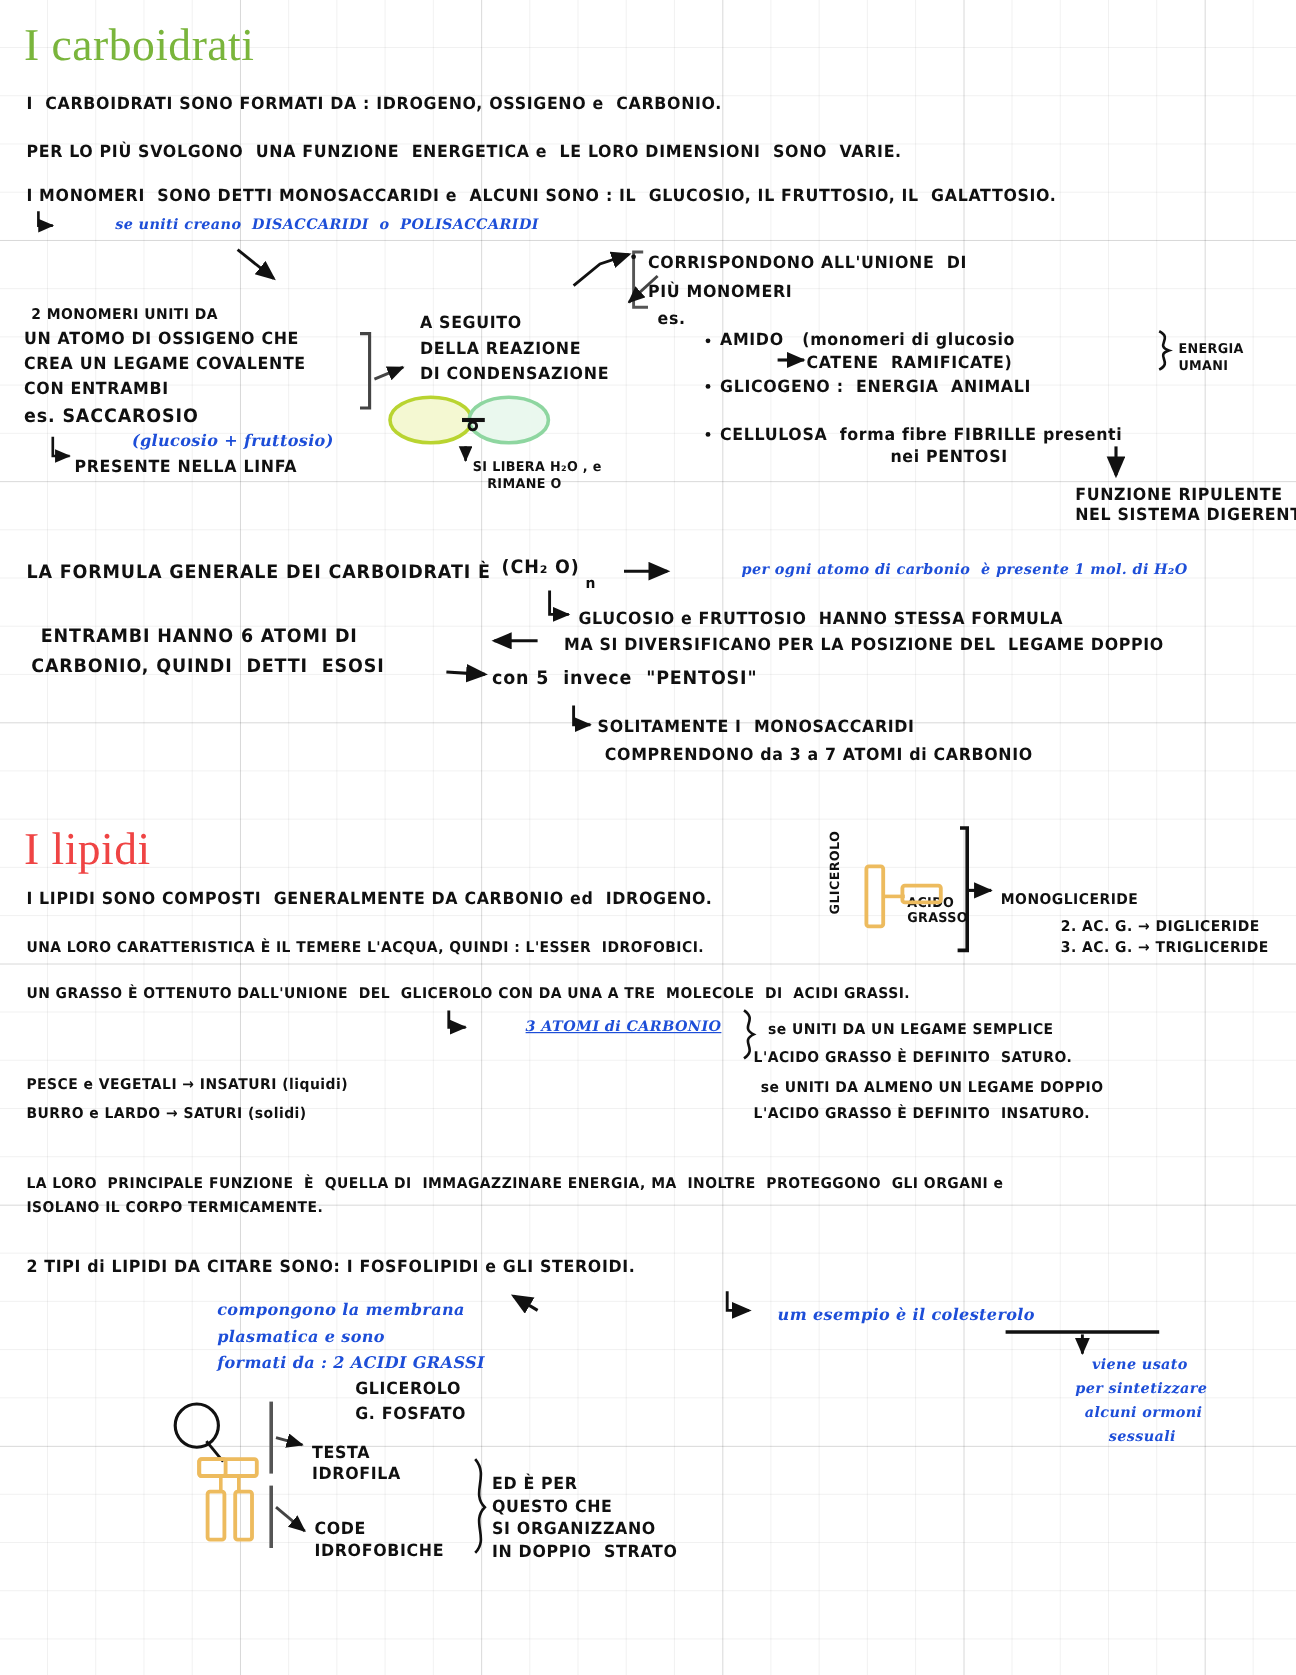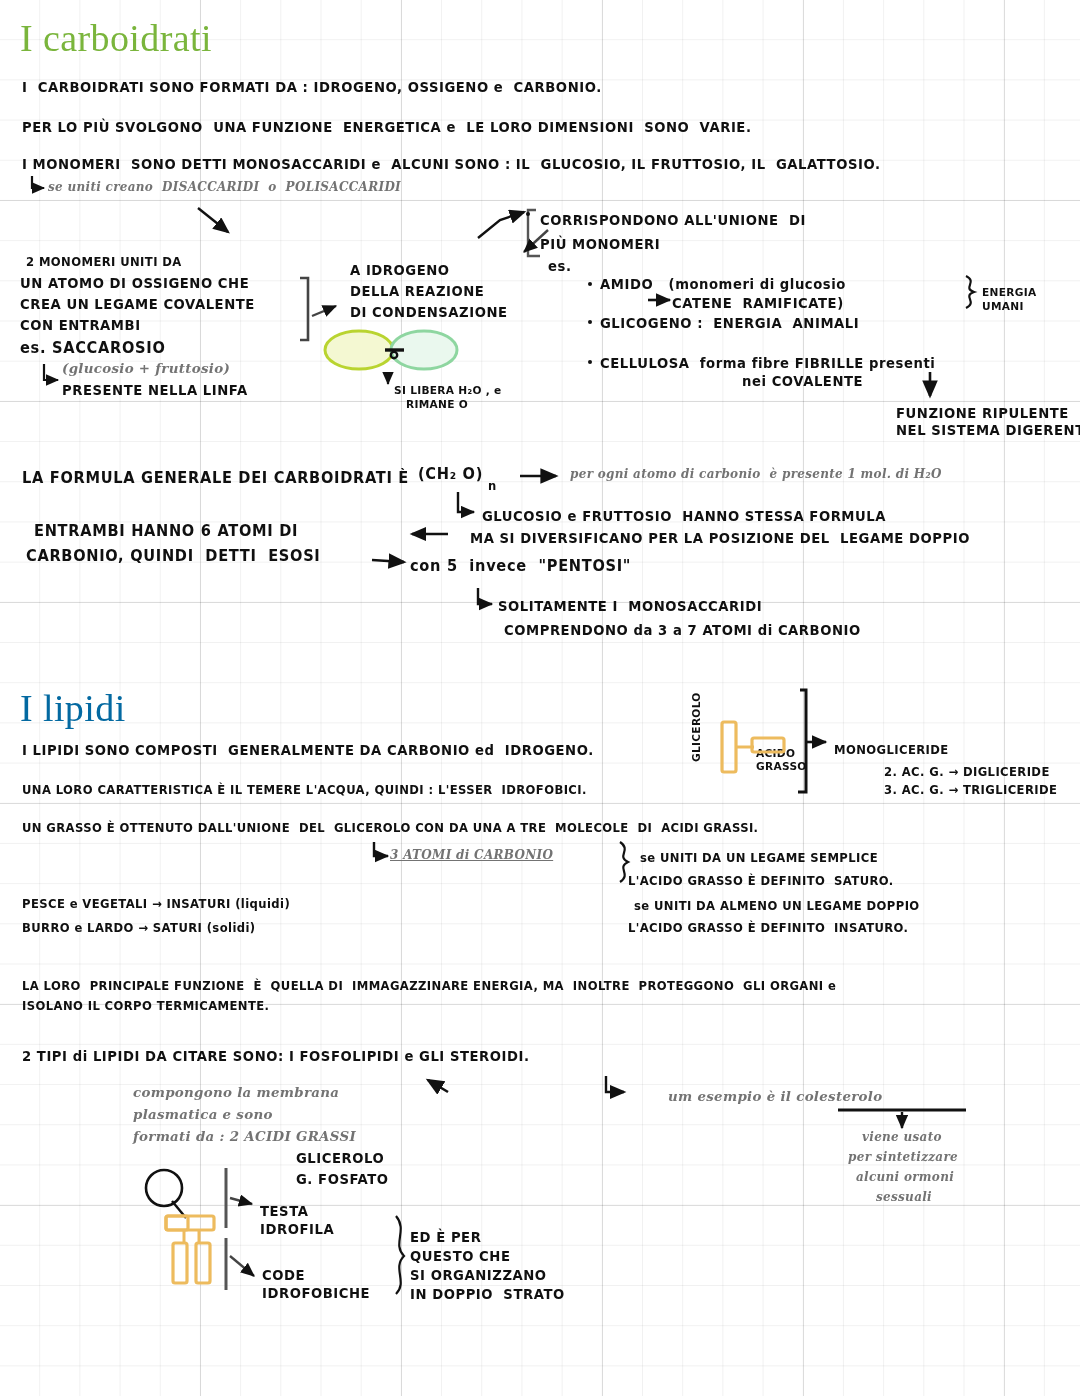--- a/index.html
+++ b/index.html
@@ -29,42 +29,43 @@
   .layer{position:absolute;inset:0;}
   .t{position:absolute;white-space:pre;color:#101010;}
 
   .title{
     font-family:"Liberation Serif", serif;
     font-weight:400;
     font-size:38px;
     letter-spacing:0.4px;
   }
   .title.green{color:#7ab53c;}
-  .title.orange{color:#0369a1;}
+  .title.orange{color:#ef4444;}
 
   
   .hand{
     font-family:"DejaVu Sans", sans-serif;
     font-size:13.2px;
     letter-spacing:0.55px;
     font-weight:700;
     transform:scaleY(1.06);
     transform-origin:left top;
   }
   .hand.sm{font-size:11.6px;letter-spacing:0.4px;}
   .hand.xs{font-size:10.6px;letter-spacing:0.3px;}
   .hand.lg{font-size:14.6px;letter-spacing:0.7px;}
   
   .cur{
     font-family:"DejaVu Serif", serif;
     font-style:italic;
     font-weight:600;
     font-size:13.4px;
     letter-spacing:0.3px;
-    color:#737373;
+    color:#1d4ed8;
+    margin-left:48px;
   }
   .cur.sm{font-size:12px;}
 
   svg.ink{position:absolute;left:0;top:0;width:1080px;height:1396px;overflow:visible;pointer-events:none;}
 </style>
 </head>
 <body>
 
 <div id="sheet"></div>
 
@@ -78,40 +79,40 @@
   <div class="t cur sm" style="left:48px;top:180px;">se uniti creano  DISACCARIDI  o  POLISACCARIDI</div>
 
   <div class="t hand sm" style="left:14px;top:254px;margin-left:12px;">2 MONOMERI UNITI DA</div>
   <div class="t hand" style="left:20px;top:275px;">UN ATOMO DI OSSIGENO CHE</div>
   <div class="t hand" style="left:20px;top:296px;">CREA UN LEGAME COVALENTE</div>
   <div class="t hand" style="left:20px;top:317px;">CON ENTRAMBI</div>
   <div class="t hand lg" style="left:20px;top:338px;">es. SACCAROSIO</div>
   <div class="t cur" style="left:62px;top:360px;">(glucosio + fruttosio)</div>
   <div class="t hand" style="left:62px;top:382px;">PRESENTE NELLA LINFA</div>
 
-  <div class="t hand" style="left:350px;top:262px;">A IDROGENO</div>
+  <div class="t hand" style="left:350px;top:262px;">A SEGUITO</div>
   <div class="t hand" style="left:350px;top:283px;">DELLA REAZIONE</div>
   <div class="t hand" style="left:350px;top:304px;">DI CONDENSAZIONE</div>
   <div class="t hand xs" style="left:394px;top:383px;">SI LIBERA H₂O , e</div>
   <div class="t hand xs" style="left:406px;top:397px;">RIMANE O</div>
   <div class="t hand xs" style="left:386px;top:345px;">O</div>
 
   <div class="t hand" style="left:540px;top:212px;">CORRISPONDONO ALL'UNIONE  DI</div>
   <div class="t hand" style="left:540px;top:236px;">PIÙ MONOMERI</div>
   <div class="t hand" style="left:548px;top:258px;">es.</div>
 
   <div class="t hand" style="left:600px;top:276px;">AMIDO   (monomeri di glucosio</div>
   <div class="t hand" style="left:672px;top:295px;">CATENE  RAMIFICATE)</div>
   <div class="t hand xs" style="left:982px;top:285px;">ENERGIA</div>
   <div class="t hand xs" style="left:982px;top:299px;">UMANI</div>
 
   <div class="t hand" style="left:600px;top:315px;">GLICOGENO :  ENERGIA  ANIMALI</div>
 
   <div class="t hand" style="left:600px;top:355px;">CELLULOSA  forma fibre FIBRILLE presenti</div>
-  <div class="t hand" style="left:742px;top:373px;">nei COVALENTE</div>
+  <div class="t hand" style="left:742px;top:373px;">nei PENTOSI</div>
   <div class="t hand" style="left:896px;top:405px;">FUNZIONE RIPULENTE</div>
   <div class="t hand" style="left:896px;top:422px;">NEL SISTEMA DIGERENTE</div>
 
   <div class="t hand lg" style="left:22px;top:468px;">LA FORMULA GENERALE DEI CARBOIDRATI È</div>
   <div class="t hand lg" style="left:418px;top:464px;">(CH₂ O)</div>
   <div class="t hand sm" style="left:488px;top:478px;">n</div>
   <div class="t cur sm" style="left:570px;top:467px;">per ogni atomo di carbonio  è presente 1 mol. di H₂O</div>
 
   <div class="t hand" style="left:470px;top:530px;">MA SI DIVERSIFICANO PER LA POSIZIONE DEL  LEGAME DOPPIO</div>
   <div class="t hand" style="left:482px;top:508px;">GLUCOSIO e FRUTTOSIO  HANNO STESSA FORMULA</div>
@@ -161,21 +162,21 @@
   <div class="t hand" style="left:260px;top:1203px;">TESTA</div>
   <div class="t hand" style="left:260px;top:1221px;">IDROFILA</div>
   <div class="t hand" style="left:262px;top:1267px;">CODE</div>
   <div class="t hand" style="left:262px;top:1285px;">IDROFOBICHE</div>
 
   <div class="t hand" style="left:410px;top:1229px;">ED È PER</div>
   <div class="t hand" style="left:410px;top:1248px;">QUESTO CHE</div>
   <div class="t hand" style="left:410px;top:1267px;">SI ORGANIZZANO</div>
   <div class="t hand" style="left:410px;top:1286px;">IN DOPPIO  STRATO</div>
 
-  <div class="t cur" style="left:668px;top:1088px;">um esempio è il colesterolo</div>
+  <div class="t cur" style="left:600px;top:1088px;">um esempio è il colesterolo</div>
   <div class="t cur sm" style="left:862px;top:1130px;">viene usato</div>
   <div class="t cur sm" style="left:848px;top:1150px;">per sintetizzare</div>
   <div class="t cur sm" style="left:856px;top:1170px;">alcuni ormoni</div>
   <div class="t cur sm" style="left:876px;top:1190px;">sessuali</div>
 
 </div>
 
 <svg class="ink" viewBox="0 0 1080 1396">
   <defs>
     <marker id="ah" markerWidth="8" markerHeight="8" refX="6" refY="3" orient="auto">

